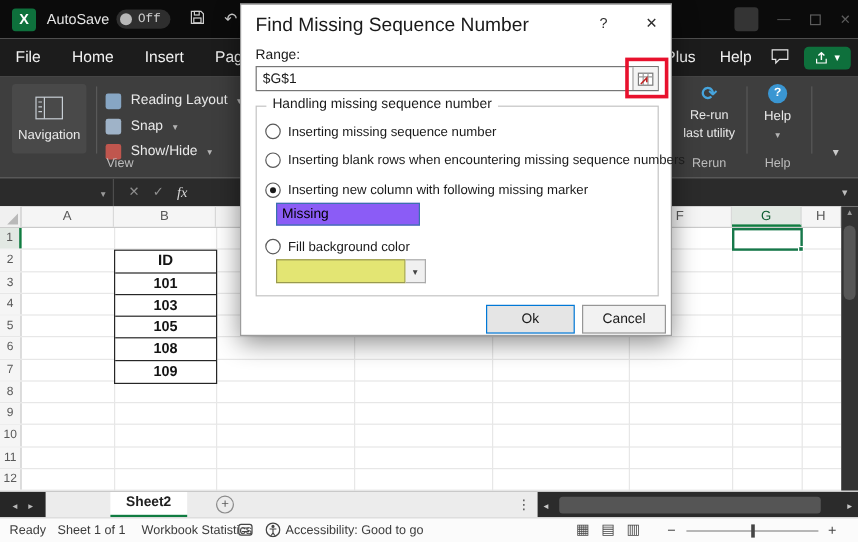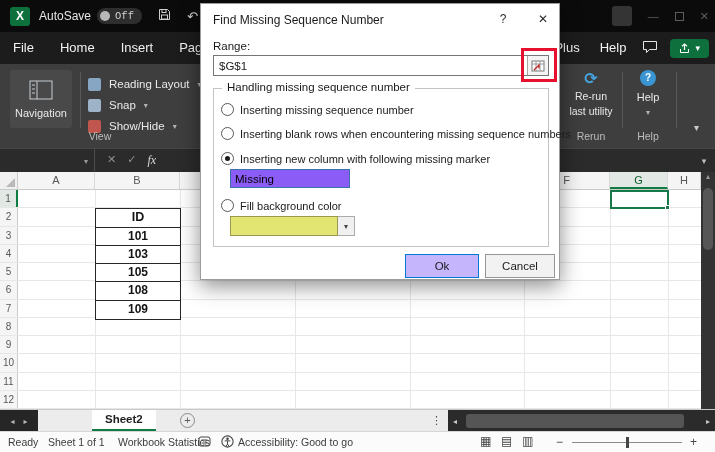--- a/index.html
+++ b/index.html
@@ -141,21 +141,21 @@
   .ztrack { position:absolute; left:572px; top:10px; width:110px; height:1px;
     background:#8a8a8a; }
   .zthumb { position:absolute; left:626px; top:5px; width:3px; height:11px;
     background:#454545; }
   .zi { position:absolute; left:690px; top:3px; font-size:12px; color:#454545; }
 
   
   .dialog { position:absolute; left:200px; top:3px; width:360px; height:277px;
     background:#fff; border:1px solid #9c9c9c; box-shadow:0 6px 20px rgba(0,0,0,.45);
     z-index:40; color:#1a1a1a; font-size:11.5px; }
-  .dlg-title { position:absolute; left:12px; top:9px; font-size:12px;text-align:center; }
+  .dlg-title { position:absolute; left:12px; top:9px; font-size:16px;text-align:center; }
   .dlg-help, .dlg-close { position:absolute; top:0; width:32px; height:30px;
     text-align:center; line-height:30px; font-size:12px; color:#2d2d2d; }
   .dlg-help{left:286px} .dlg-close{left:326px}
   .range-label { position:absolute; left:12px; top:36px; }
   .range-input { position:absolute; left:12px; top:51px; width:336px; height:21px;
     border:1px solid #767676; background:#fff; display:flex; align-items:center; }
   .range-value { flex:1; padding-left:5px; font-size:11.5px; }
   .range-picker { width:21px; height:19px; border-left:1px solid #a5a5a5;
     background:#f4f4f4; display:flex; align-items:center; justify-content:center; }
   .red-box { position:absolute; left:320px; top:44px; width:36px; height:34px;
@@ -172,21 +172,21 @@
   .radio.checked::after { content:""; position:absolute; left:3px; top:3px;
     width:5px; height:5px; border-radius:50%; background:#1a1a1a; }
   .missing-input { position:absolute; left:16px; top:80px; width:120px; height:19px;
     border:1px solid #3973ac; font-size:11.5px; padding:0 4px; background:#8b5cf6; }
   .color-row { position:absolute; left:16px; top:127px; display:flex; }
   .swatch { width:108px; height:20px; border:1px solid #99994f; }
   .swatch-dd { width:17px; height:20px; border:1px solid #ababab; border-left:none;
     background:#f0f0f0; text-align:center; font-size:8px; line-height:20px; color:#444; }
   .dbtn { position:absolute; top:250px; height:24px; text-align:center;
     line-height:22px; font-size:11.5px; }
-  .ok { left:204px; width:74px; border:1px solid #0078d7; background:#c4b5fd; }
+  .ok { left:204px; width:74px; border:1px solid #0078d7; background:#e5e5e5; }
   .cancel { left:284px; width:70px; border:1px solid #969696; background:#f2f2f2; }
 </style>
 </head>
 <body>
 
 <div class="titlebar">
   <div class="xl-logo">X</div>
   <div class="autosave">
     <span>AutoSave</span>
     <span class="as-pill">

